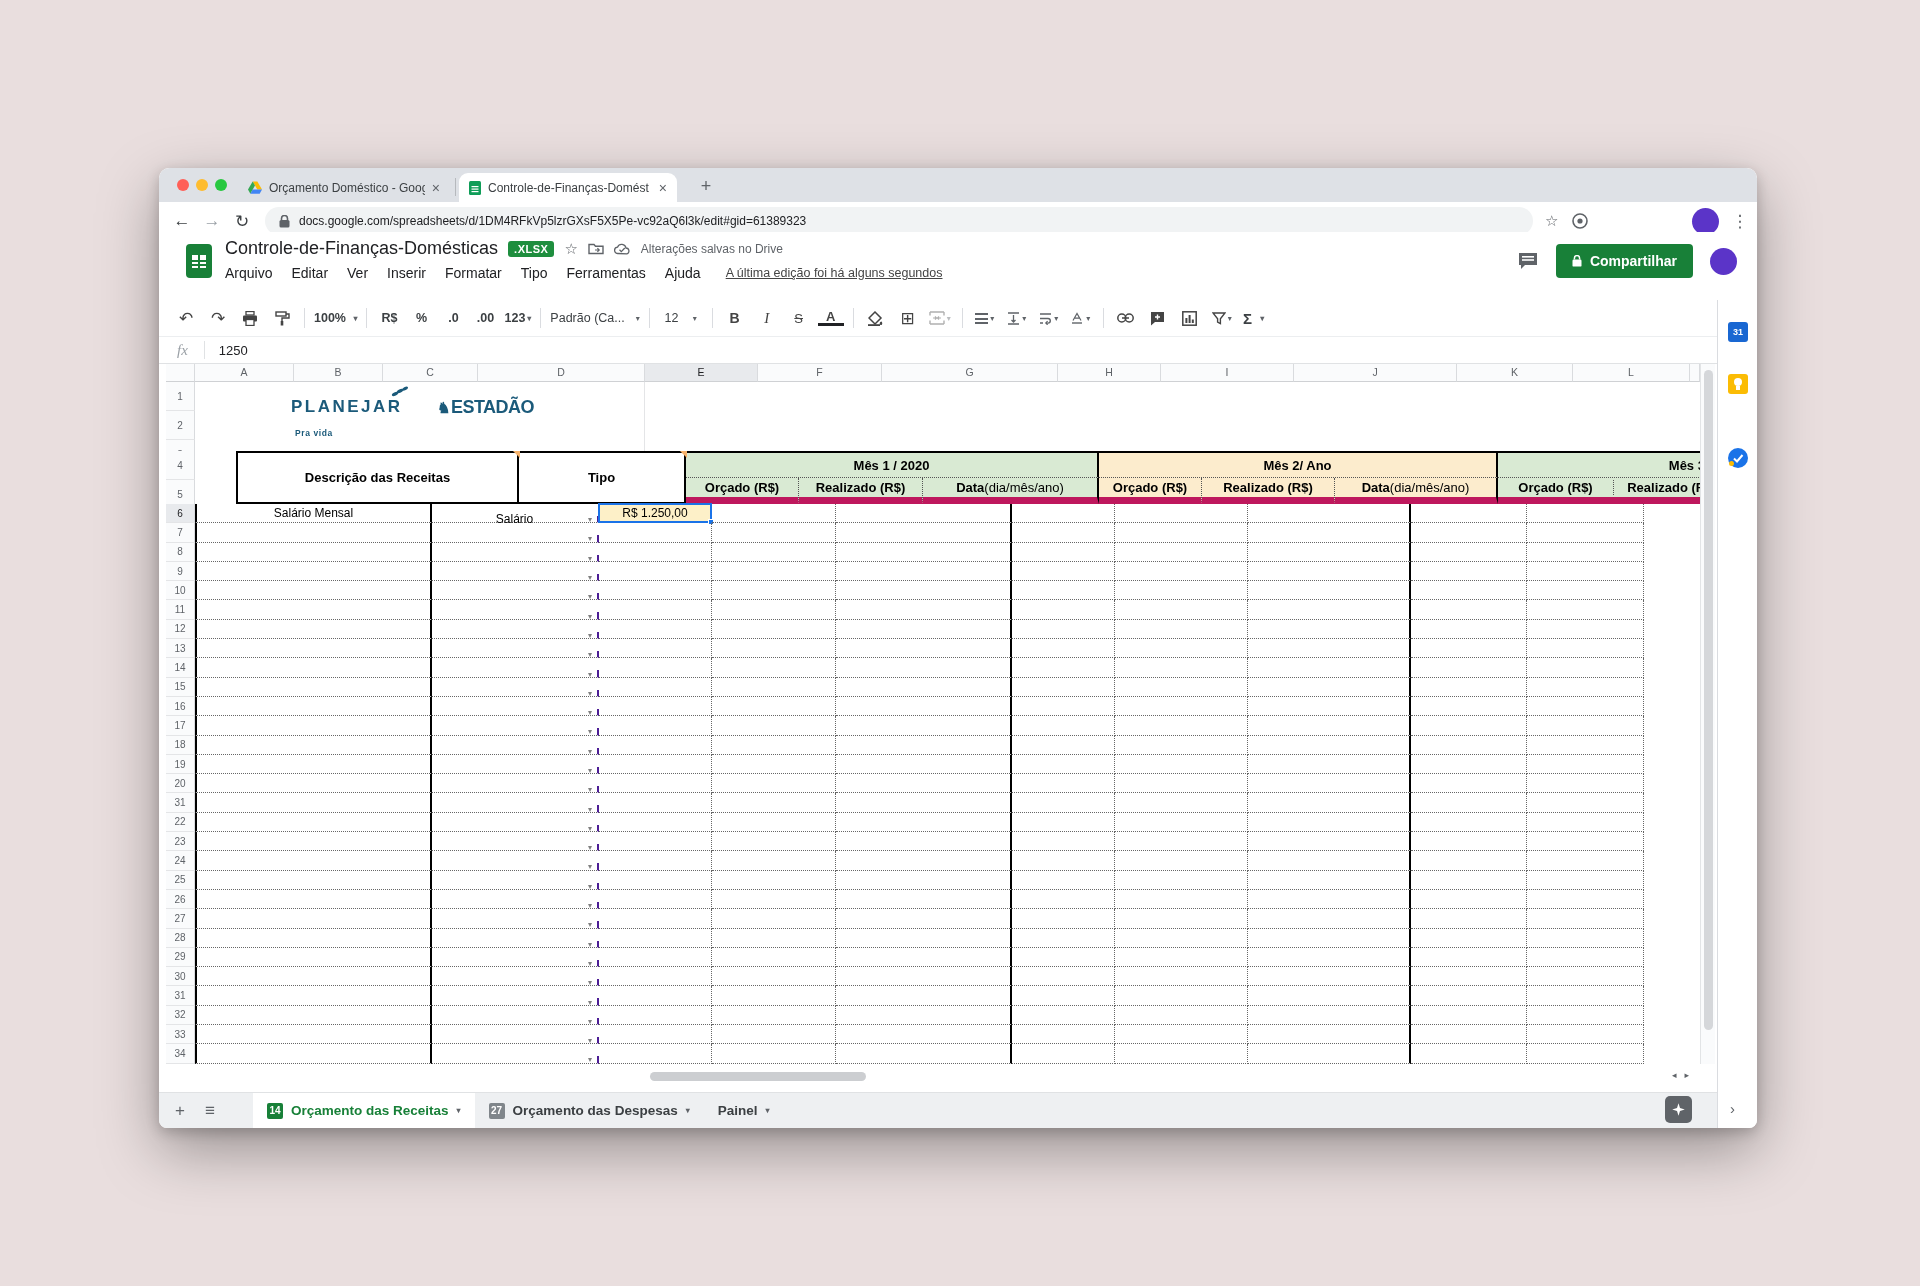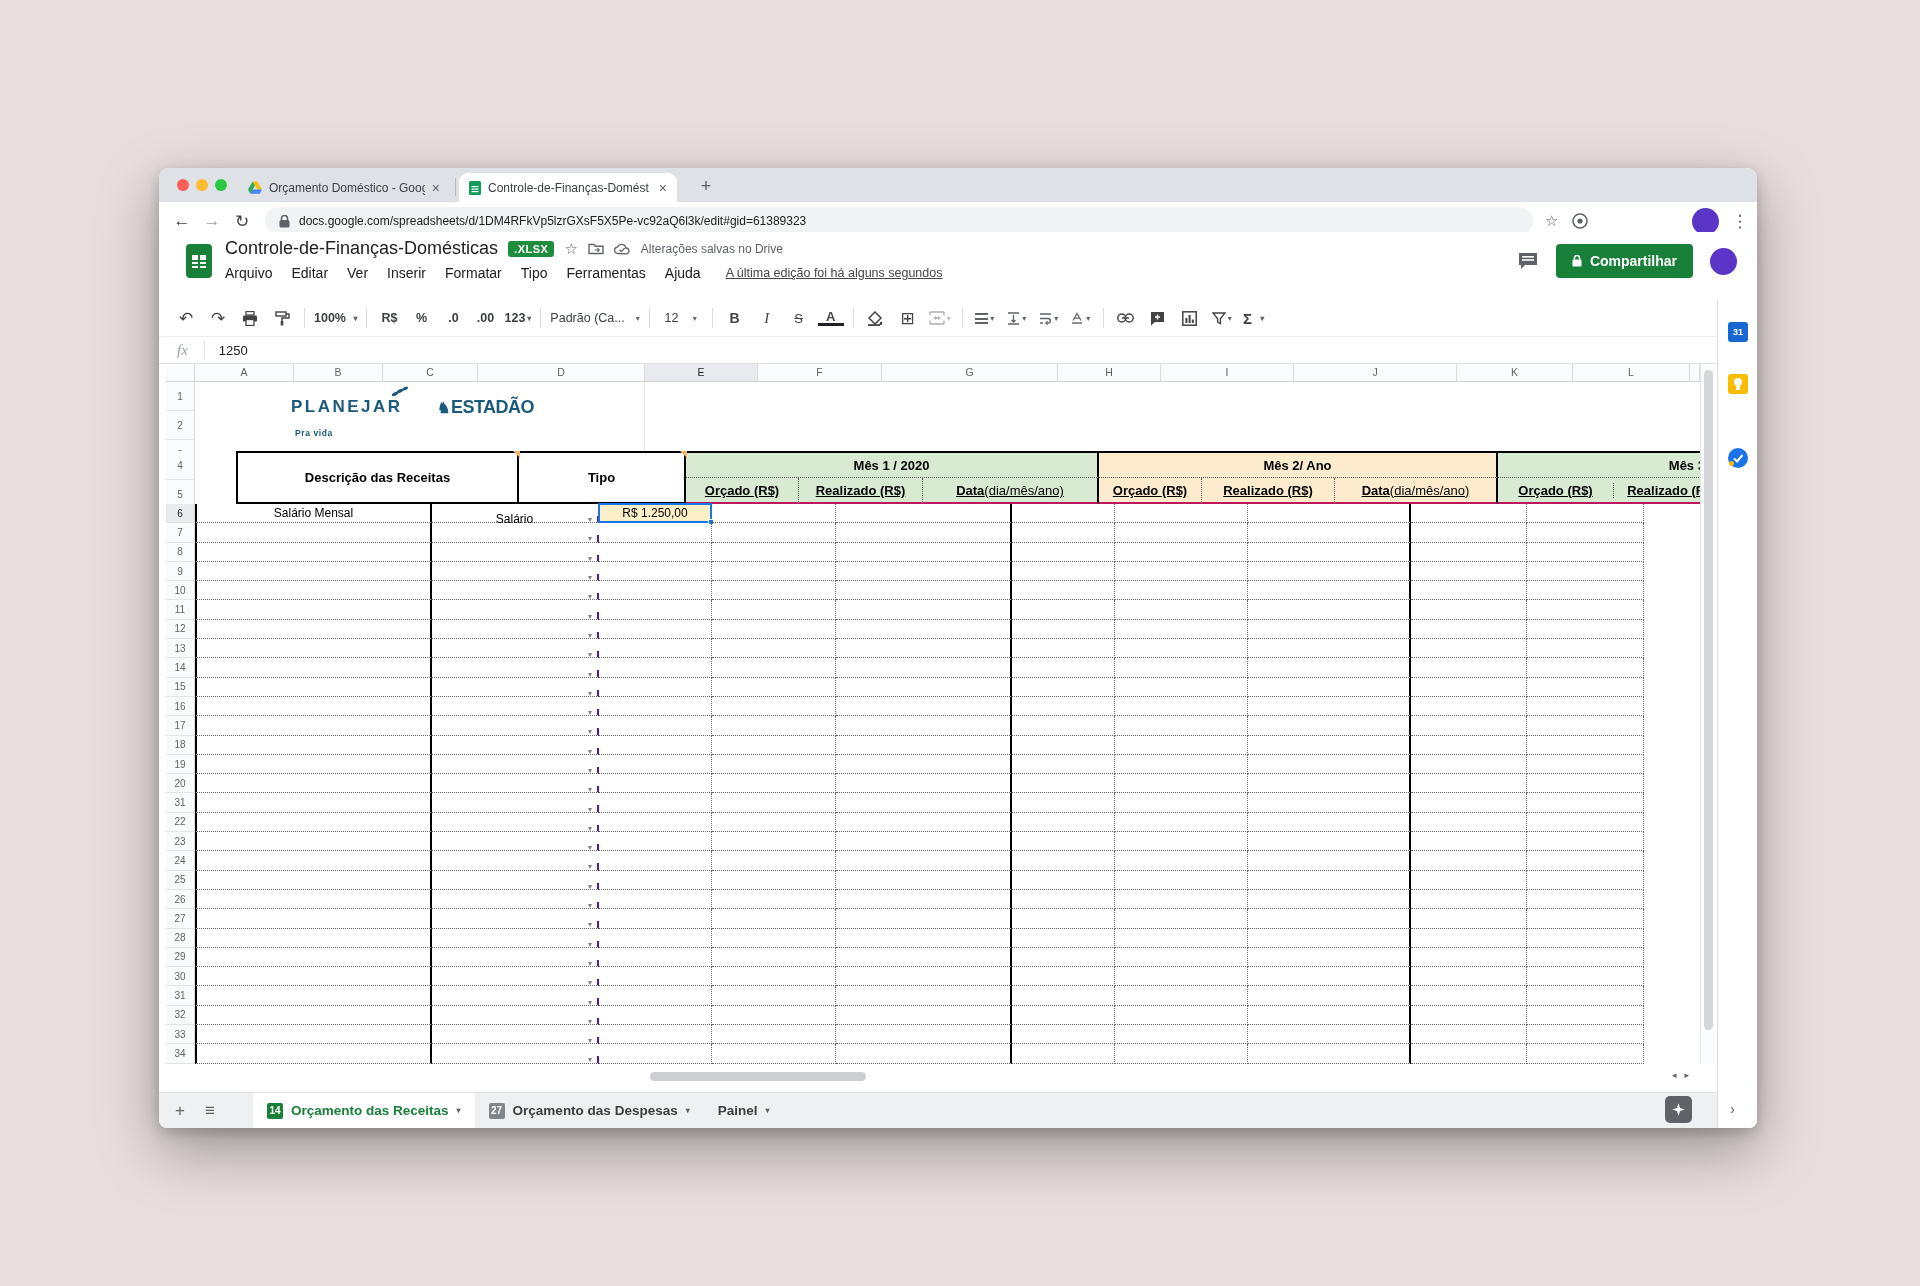--- a/index.html
+++ b/index.html
@@ -96,21 +96,21 @@
   
   .thdr { display:grid; grid-template-columns:283px 167px 113px 124px 176px 103px 133px 163px 233px 10px;
           grid-template-rows:27px 26px; width:1505px; position:relative;margin-left:41px; }
   .thdr > div { font-weight:bold; font-size:13px; display:flex; align-items:center; justify-content:center; }
   .cell-desc { grid-row:1/3; border-left:2px solid #000; border-top:2px solid #000; border-right:2px solid #000; border-bottom:2px solid #000; }
   .cell-tipo { grid-row:1/3; border-top:2px solid #000; border-right:2px solid #000; border-bottom:2px solid #000; }
   .grp { border-top:2px solid #000; border-bottom:1px dotted #555; }
   .grp.g-green { background:#d9ead3; } .grp.g-cream { background:#fceccd; }
   .grp.endg { border-right:2px solid #000; }
   .grp.cut { justify-content:flex-end; padding-right:2px; overflow:hidden; white-space:nowrap; border-bottom:1px dotted #555; }
-  .sub { border-bottom:2px solid #be185d; font-size:12.5px; white-space:nowrap; overflow:hidden;text-decoration:underline; }
+  .sub { border-bottom:7px solid #be185d; font-size:12.5px; white-space:nowrap; overflow:hidden; }
   .sub.g-green { background:#d9ead3; } .sub.g-cream { background:#fceccd; }
   .sub.dot { border-right:1px dotted #555; } .sub.endg { border-right:2px solid #000; }
   .sub .norm { font-weight:normal; }
   .sparecell { background:#fff; }
   .notch { position:absolute; top:0; width:0; height:0; border-left:7px solid transparent; border-top:7px solid #f6b26b; }
 
   
   .brow { display:flex; height:19.3px; }
   .brow .bc { border-bottom:1px dotted #666; position:relative; font-size:12px; display:flex; align-items:center; justify-content:center; }
   .bc.c-abc { border-left:2px solid #000; border-right:2px solid #000; }

